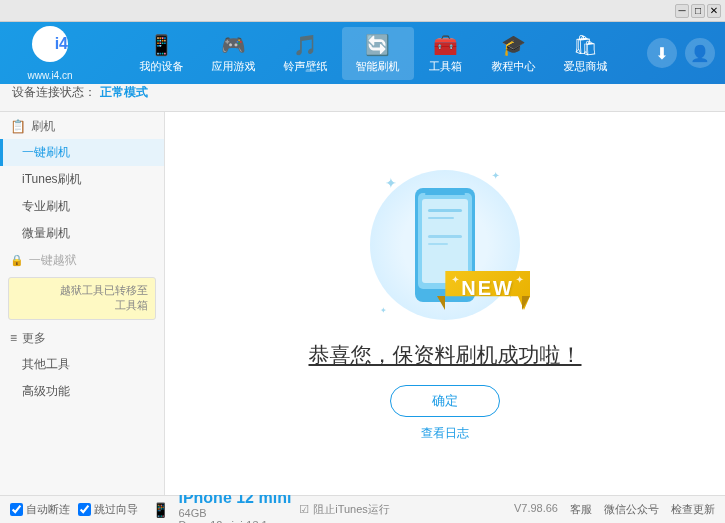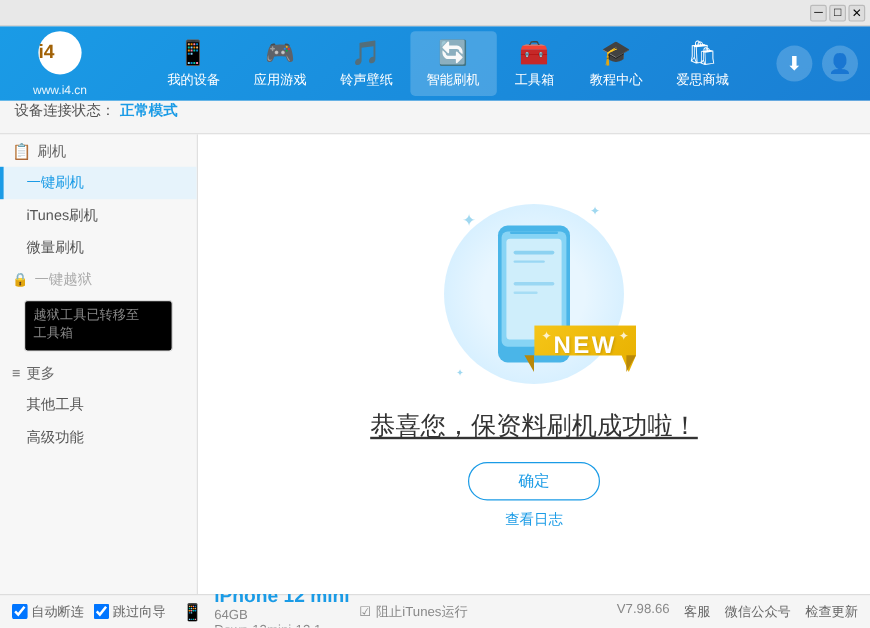--- a/index.html
+++ b/index.html
@@ -38,22 +38,22 @@
     .logo-area {
       width: 100px;
       display: flex; flex-direction: column; align-items: center; justify-content: center;
       padding: 0 8px;
       color: white;
     }
     .logo-circle {
       width: 36px; height: 36px;
       background: white;
       border-radius: 50%;
-      display: flex; align-items: center; justify-content: flex-start;
-      color: #a16207; font-weight: bold; font-size: 16px;
+      display: flex; align-items: center; justify-content: flex-end;
+      color: #3b82f6; font-weight: bold; font-size: 16px;
       margin-bottom: 8px;
     }
     .logo-text { font-size: 10px; color: rgba(255,255,255,0.9); }
 
     .nav-items {
       display: flex; flex: 1; justify-content: center;
     }
     .nav-item {
       display: flex; flex-direction: column; align-items: center; justify-content: center;
       padding: 6px 14px;
@@ -120,27 +120,28 @@
       padding-left: 19px;
     }
     .sidebar-disabled-section {
       padding: 5px 10px 4px 10px;
       color: #aaa; font-size: 12px;
       display: flex; align-items: center;
     }
     .sidebar-disabled-section .icon { margin-right: 5px; font-size: 11px; }
 
     .sidebar-note {
-      margin: 4px 20px;
-      background: #000000;
+      margin: 4px 8px;
+      background: #fef9c3;
       border: 1px solid #ddd;
       border-radius: 3px;
       padding: 5px 7px;
       font-size: 11px; color: #888;
       line-height: 1.4;
+      text-align: right;
     }
 
     .sidebar-more-header {
       display: flex; align-items: center;
       padding: 6px 10px 4px 10px;
       color: #666; font-size: 12px;
     }
     .sidebar-more-header .icon { margin-right: 5px; }
 
     
@@ -306,20 +307,23 @@
     <div class="sidebar-section-header">
       <span class="icon">📋</span>
       <span>刷机</span>
     </div>
 
     <div class="sidebar-item active">
       <span>一键刷机</span>
     </div>
     <div class="sidebar-item">
       <span>iTunes刷机</span>
+    </div>
+    <div class="sidebar-item">
+      <span>专业刷机</span>
     </div>
     <div class="sidebar-item">
       <span>微量刷机</span>
     </div>
 
     <div class="sidebar-disabled-section">
       <span class="icon">🔒</span>
       <span>一键越狱</span>
     </div>
 

